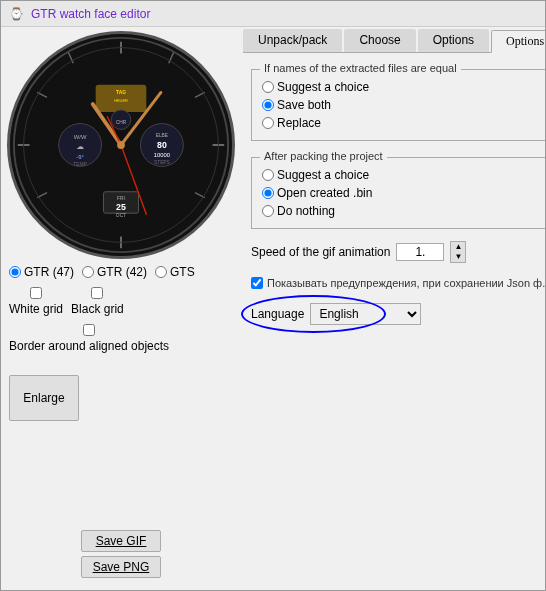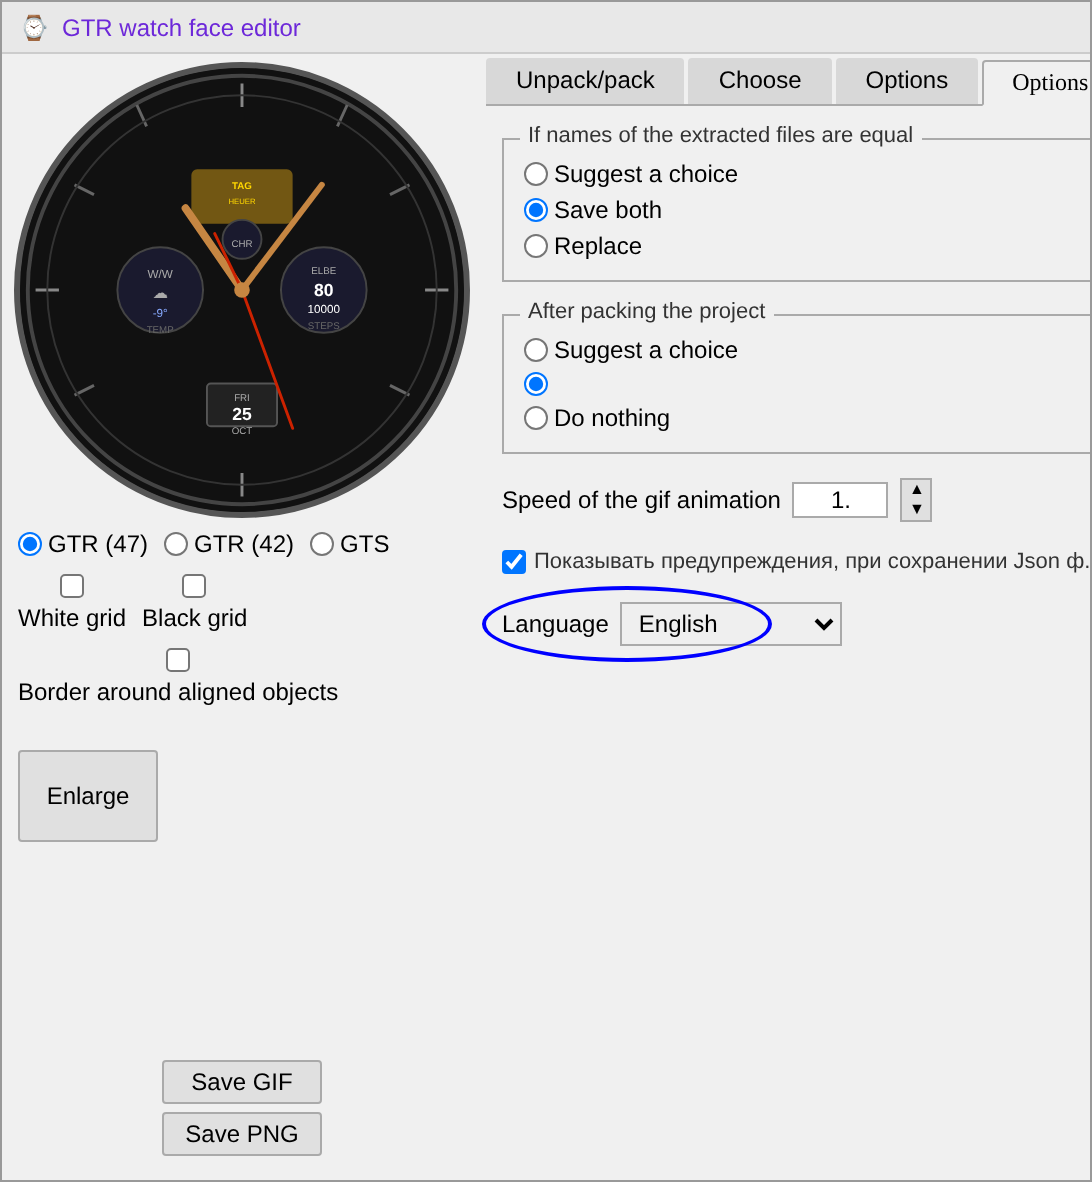--- a/index.html
+++ b/index.html
@@ -110,20 +110,21 @@
       padding-bottom: 8px;
     }
     .btn-save {
       width: 80px;
       padding: 3px 8px;
       background: #e0e0e0;
       border: 1px solid #aaa;
       border-radius: 2px;
       cursor: pointer;
       font-size: 12px;
+      text-decoration: underline;
     }
     .right-panel {
       flex: 1;
       display: flex;
       flex-direction: column;
       padding: 2px;
     }
     .tabs {
       display: flex;
       border-bottom: 1px solid #aaa;
@@ -394,20 +395,21 @@
           <span class="group-label">After packing the project</span>
           <div class="group-radio-row">
             <label class="radio-item">
               <input type="radio" name="packing" style="">
               <span>Suggest a choice</span>
             </label>
           </div>
           <div class="group-radio-row">
             <label class="radio-item">
               <input type="radio" name="packing" checked="" style="">
+              <span>Open created .bin</span>
             </label>
           </div>
           <div class="group-radio-row">
             <label class="radio-item">
               <input type="radio" name="packing" style="">
               <span>Do nothing</span>
             </label>
           </div>
         </div>
 

